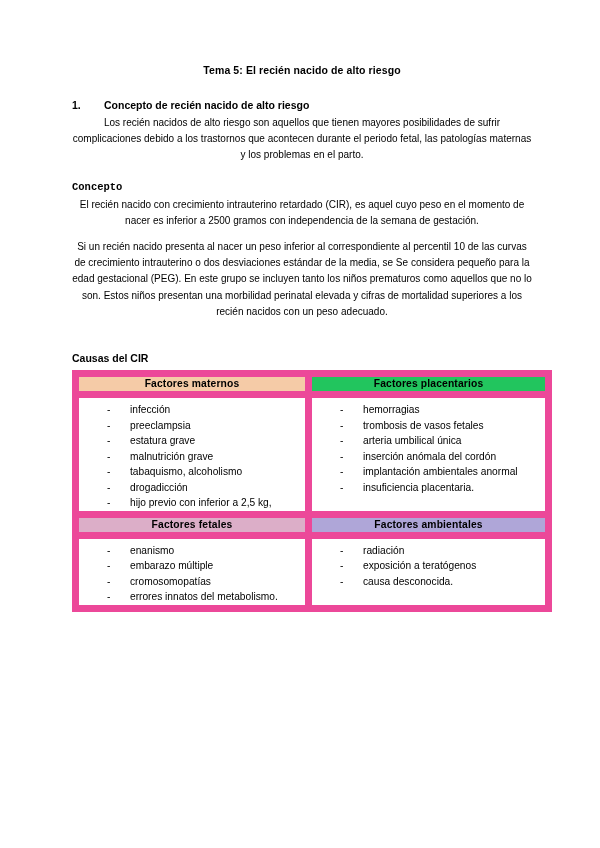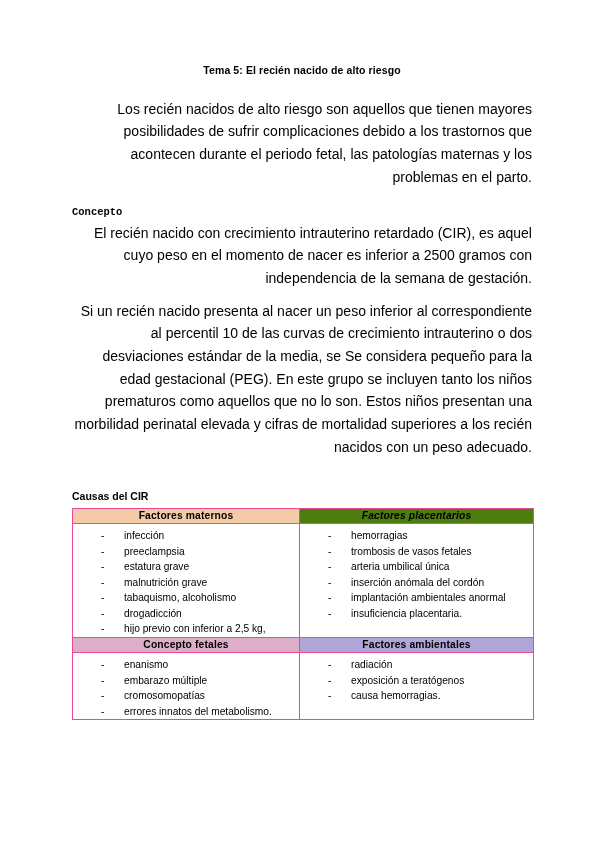--- a/index.html
+++ b/index.html
@@ -56,24 +56,24 @@
 
   .sub-heading {
     font-size: 10.5px;
     font-weight: bold;
     margin: 0 0 1px 0;
     line-height: 1.45;
     font-family: Liberation Mono, monospace;
   }
 
   p.body-text {
-    font-size: 14px;
+    font-size: 10px;
     line-height: 1.62;
     margin: 0;
-    text-align: right;
+    text-align: center;
     letter-spacing: 0.01px;
   }
 
   .gap-sm { height: 10px; }
   .gap-md { height: 17px; }
   .gap-lg { height: 21px; }
 
   .table-title {
     font-size: 10.5px;
     font-weight: bold;
@@ -81,21 +81,21 @@
     line-height: 1.4;
   }
 
   table.causes {
     border-collapse: collapse;
     width: 460px;
     table-layout: fixed;
     border: 1.3px solid #2b2b2b;
   }
   table.causes td {
-    border: 1px solid #ec4899;
+    border: 7px solid #ec4899;
     padding: 0;
     vertical-align: top;
     margin-left: 8px;
   }
   table.causes td.col-left { width: 226px; }
   table.causes td.col-right { width: 233px; }
 
   td.hdr {
     text-align: center;
     font-weight: bold;
@@ -129,20 +129,21 @@
   }
 </style>
 </head>
 <body>
 
 <div class="page">
   <div class="content">
 
     <h1 class="doc-title">Tema 5: El recién nacido de alto riesgo</h1>
 
+    <h2 class="section-heading"><span class="num">1.</span><span>Concepto de recién nacido de alto  riesgo</span></h2>
 
     <p class="body-text">Los recién nacidos de alto riesgo son aquellos que tienen mayores posibilidades de sufrir complicaciones debido a los trastornos que acontecen durante el periodo fetal, las patologías maternas y los problemas en el parto.</p>
 
     <div class="gap-md"></div>
 
 
     <h3 class="sub-heading">Concepto</h3>
 
     <p class="body-text">El recién nacido con crecimiento intrauterino retardado (CIR), es aquel cuyo peso en el momento de nacer es inferior a 2500 gramos con independencia de la semana de gestación.</p>
 
@@ -154,21 +155,21 @@
 
 
     <div class="gap-lg"></div>
 
     <div class="table-title">Causas del CIR</div>
 
     <table class="causes">
       <tbody>
         <tr>
           <td class="col-left hdr" style="background:#f5cba7;">Factores maternos</td>
-          <td class="col-right hdr" style="background:#4d7c0f;font-style:italic;">Factores placentarios</td>
+          <td class="col-right hdr" style="background:#22c55e;">Factores placentarios</td>
         </tr>
         <tr>
           <td class="col-left cell-list">
             <ul class="dash-list">
                 <li>infección</li>
                 <li>preeclampsia</li>
                 <li>estatura grave</li>
                 <li>malnutrición grave</li>
                 <li>tabaquismo, alcoholismo</li>
                 <li>drogadicción</li>
@@ -180,37 +181,37 @@
                 <li>hemorragias</li>
                 <li>trombosis de vasos fetales</li>
                 <li>arteria umbilical única</li>
                 <li>inserción anómala del cordón</li>
                 <li>implantación ambientales anormal</li>
                 <li>insuficiencia placentaria.</li>
               </ul>
           </td>
         </tr>
         <tr>
-          <td class="col-left hdr" style="background:#dcaec8;">Concepto fetales</td>
+          <td class="col-left hdr" style="background:#dcaec8;">Factores fetales</td>
           <td class="col-right hdr" style="background:#afa6d8;">Factores ambientales</td>
         </tr>
         <tr>
           <td class="col-left cell-list">
             <ul class="dash-list">
                 <li>enanismo</li>
                 <li>embarazo múltiple</li>
                 <li>cromosomopatías</li>
                 <li>errores innatos del metabolismo.</li>
               </ul>
           </td>
           <td class="col-right cell-list">
             <ul class="dash-list">
                 <li>radiación</li>
                 <li>exposición a teratógenos</li>
-                <li>causa hemorragias.</li>
+                <li>causa desconocida.</li>
               </ul>
           </td>
         </tr>
       </tbody>
     </table>
 
   </div>
 </div>
 
 </body></html>

